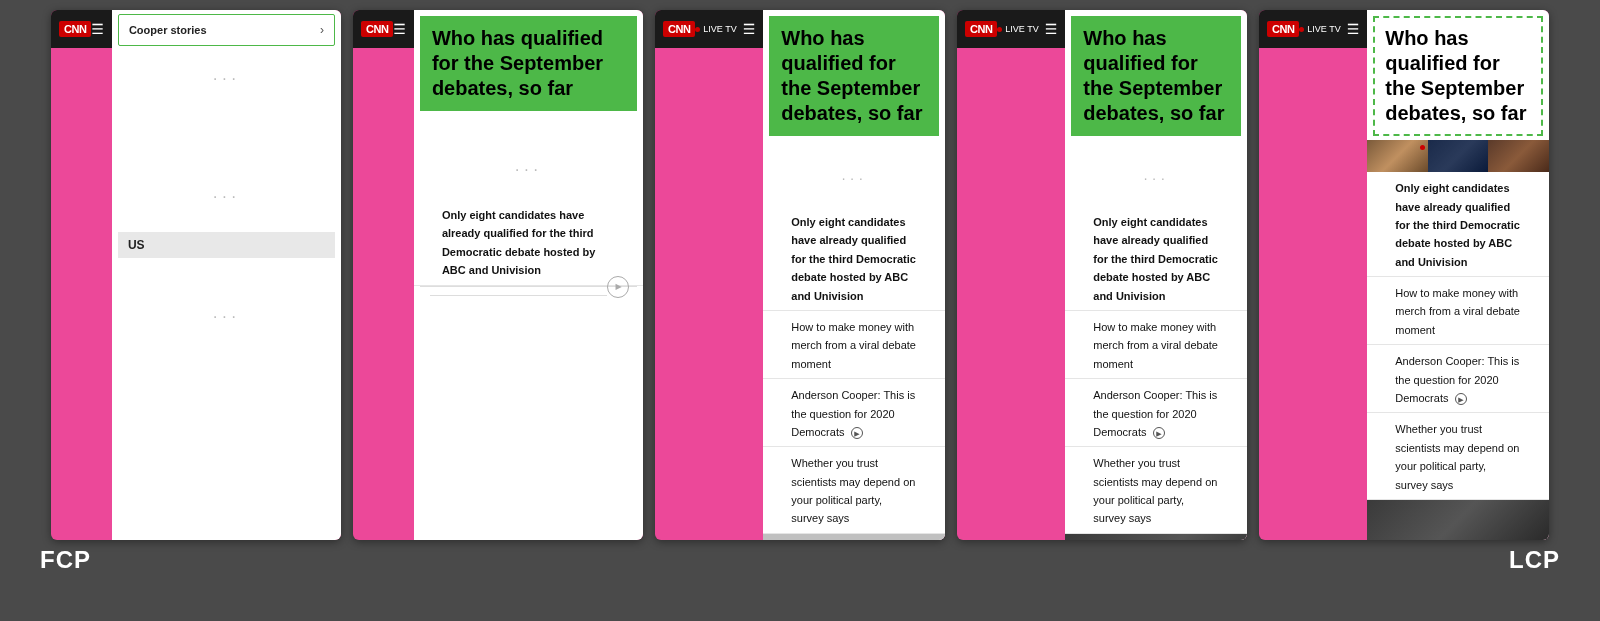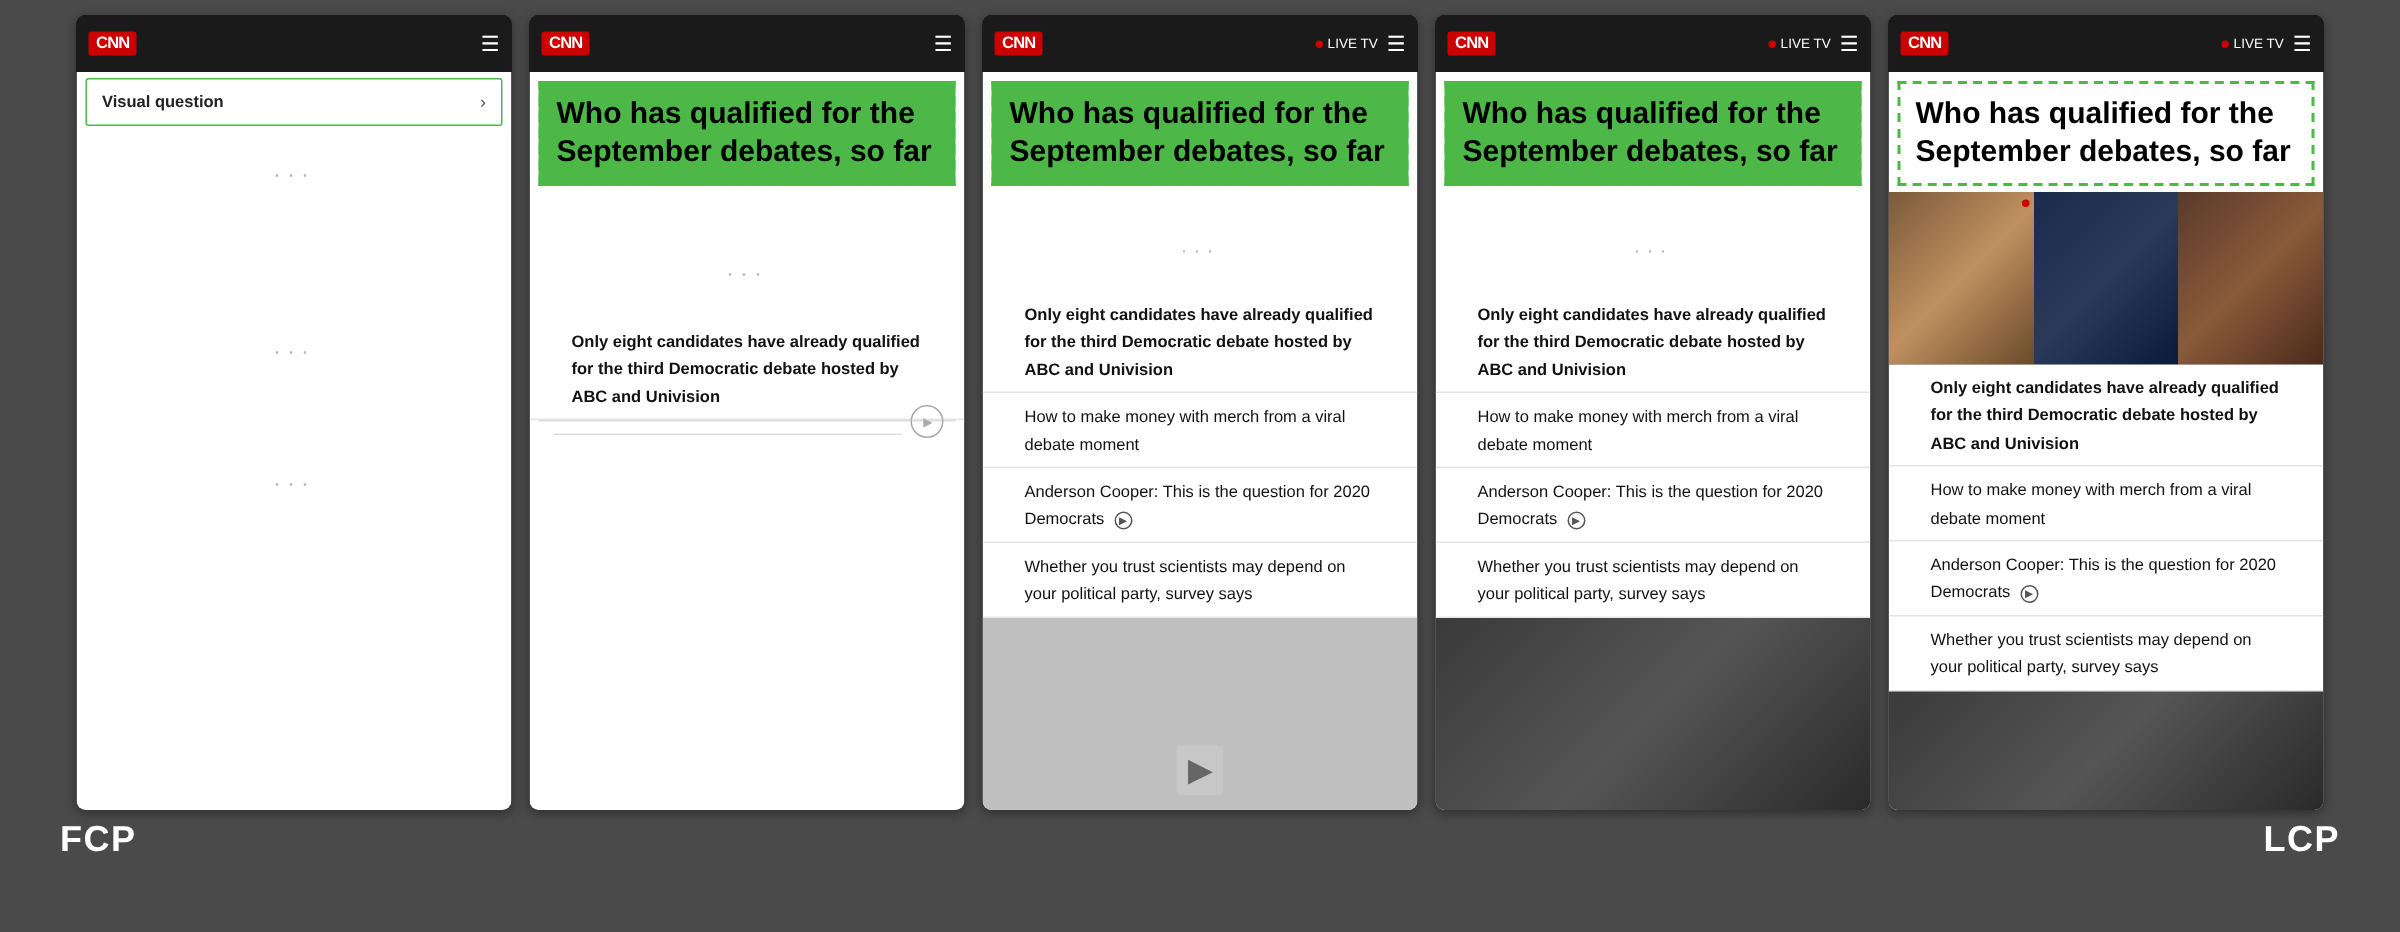--- a/index.html
+++ b/index.html
@@ -20,28 +20,28 @@
     .screenshots-row {
       display: flex;
       flex-direction: row;
       gap: 12px;
       align-items: flex-start;
       justify-content: center;
       width: 100%;
     }
 
     .phone-frame {
-      background: #000000;
+      background: #ec4899;
       border-radius: 6px;
       overflow: hidden;
       width: 290px;
       height: 530px;
       flex-shrink: 0;
       display: flex;
-      flex-direction: column;
+      flex-direction: row;
       position: relative;
       box-shadow: 0 2px 8px rgba(0,0,0,0.4);
     }
 
     
     .cnn-navbar {
       background: #1a1a1a;
       height: 38px;
       display: flex;
       align-items: center;
@@ -276,25 +276,26 @@
 
         <div class="cnn-navbar">
           <span class="cnn-logo">CNN</span>
           <div class="navbar-right">
             <span class="hamburger-icon">☰</span>
           </div>
         </div>
 
         <div class="phone-content frame1-content">
           <div class="visual-stories-bar">
-            <span class="visual-stories-label">Visual question</span>
+            <span class="visual-stories-label">Cooper stories</span>
             <span class="arrow-right">›</span>
           </div>
           <div class="loading-dots">···</div>
           <div class="loading-dots" style="margin-top:60px;">···</div>
+          <div class="us-section-label">US</div>
           <div class="loading-dots" style="margin-top:30px;">···</div>
         </div>
       </div>
     </div>
 
     <div class="frame-outer">
       <div class="phone-frame">
         <div class="cnn-navbar">
           <span class="cnn-logo">CNN</span>
           <div class="navbar-right">

